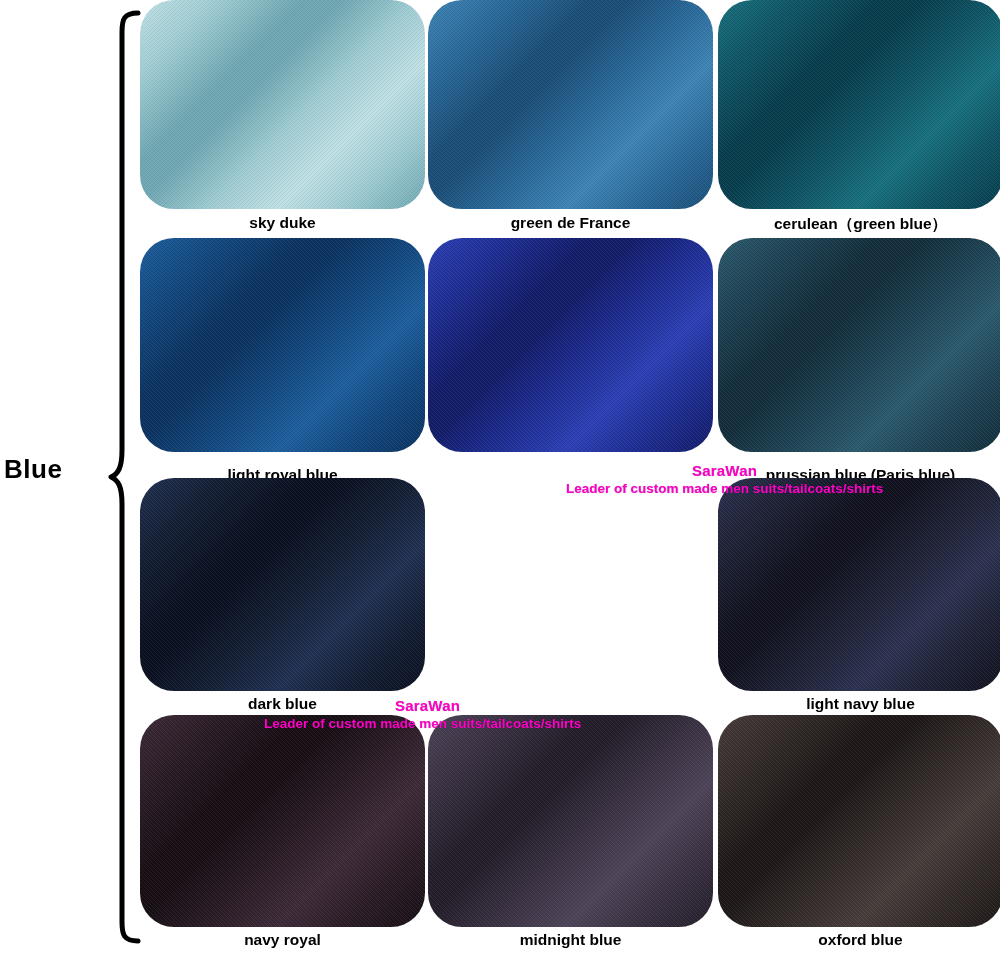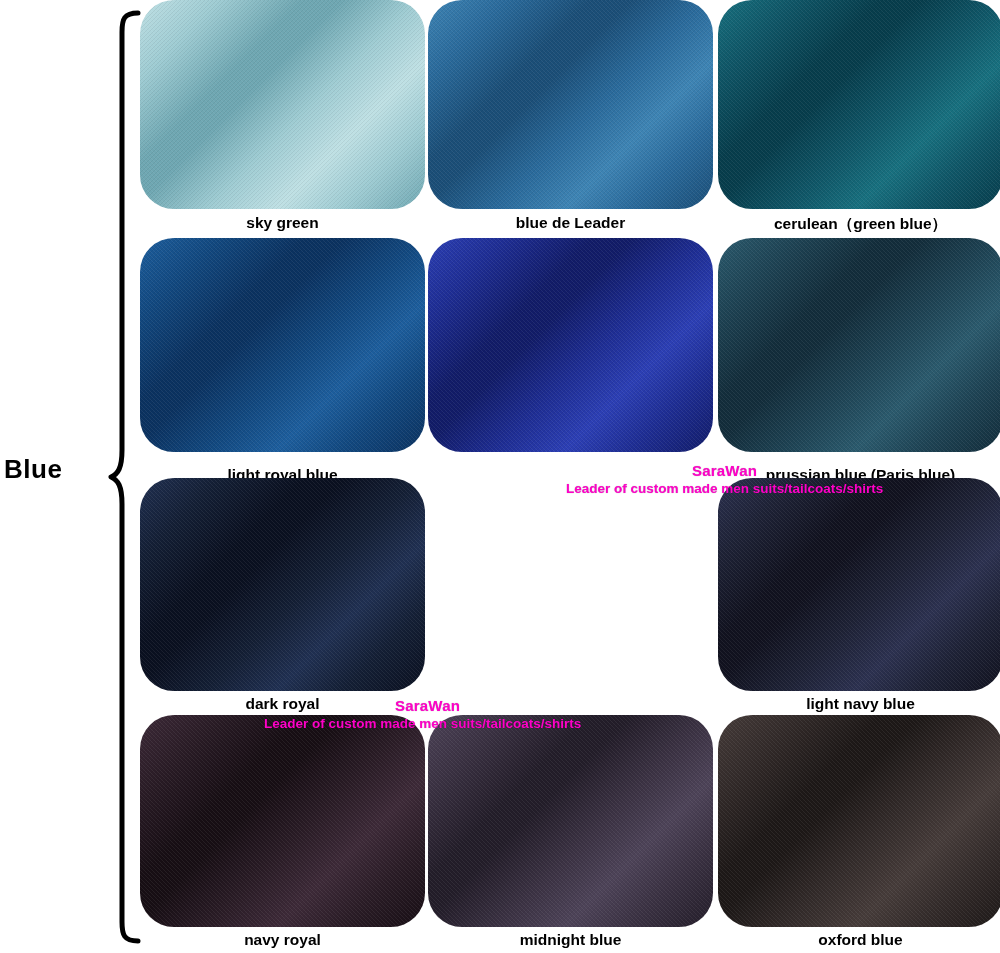--- a/index.html
+++ b/index.html
@@ -77,29 +77,29 @@
 
   <div class="grid">
 
     <div class="row r0">
       <div class="cell c0">
         <div class="swatch">
           <div class="fab" id="f00" style="background: linear-gradient(135deg, rgb(191, 224, 228) 0%, rgb(159, 204, 211) 16%, rgb(111, 167, 178) 33%, rgb(111, 167, 178) 41%, rgb(159, 204, 211) 56%, rgb(191, 224, 228) 70%, rgb(159, 204, 211) 83%, rgb(111, 167, 178) 100%);"></div>
             <div class="weave"></div>
             <div class="vign"></div>
         </div>
-        <div class="caption">sky green</div>
+        <div class="caption">sky duke</div>
       </div>
       <div class="cell c1">
         <div class="swatch">
           <div class="fab" id="f01" style="background: linear-gradient(135deg, rgb(62, 132, 180) 0%, rgb(42, 106, 155) 16%, rgb(27, 78, 119) 33%, rgb(27, 78, 119) 41%, rgb(42, 106, 155) 56%, rgb(62, 132, 180) 70%, rgb(42, 106, 155) 83%, rgb(27, 78, 119) 100%);"></div>
             <div class="weave"></div>
             <div class="vign"></div>
         </div>
-        <div class="caption">blue de Leader</div>
+        <div class="caption">green de France</div>
       </div>
       <div class="cell c2">
         <div class="swatch">
           <div class="fab" id="f02" style="background: linear-gradient(135deg, rgb(24, 112, 127) 0%, rgb(15, 85, 102) 16%, rgb(7, 61, 76) 33%, rgb(7, 61, 76) 41%, rgb(15, 85, 102) 56%, rgb(24, 112, 127) 70%, rgb(15, 85, 102) 83%, rgb(7, 61, 76) 100%);"></div>
             <div class="weave"></div>
             <div class="vign"></div>
         </div>
         <div class="caption">cerulean（green blue）</div>
       </div>
     </div>
@@ -130,21 +130,21 @@
       </div>
     </div>
 
     <div class="row r2">
       <div class="cell c0">
         <div class="swatch">
           <div class="fab" id="f20" style="background: linear-gradient(135deg, rgb(32, 48, 82) 0%, rgb(20, 31, 53) 16%, rgb(10, 16, 32) 33%, rgb(10, 16, 32) 41%, rgb(20, 31, 53) 56%, rgb(32, 48, 82) 70%, rgb(20, 31, 53) 83%, rgb(10, 16, 32) 100%);"></div>
             <div class="weave"></div>
             <div class="vign"></div>
         </div>
-        <div class="caption">dark royal</div>
+        <div class="caption">dark blue</div>
       </div>
       <div class="cell c2">
         <div class="swatch">
           <div class="fab" id="f22" style="background: linear-gradient(135deg, rgb(44, 49, 80) 0%, rgb(30, 34, 54) 16%, rgb(17, 18, 31) 33%, rgb(17, 18, 31) 41%, rgb(30, 34, 54) 56%, rgb(44, 49, 80) 70%, rgb(30, 34, 54) 83%, rgb(17, 18, 31) 100%);"></div>
             <div class="weave"></div>
             <div class="vign"></div>
         </div>
         <div class="caption">light navy blue</div>
       </div>
     </div>

